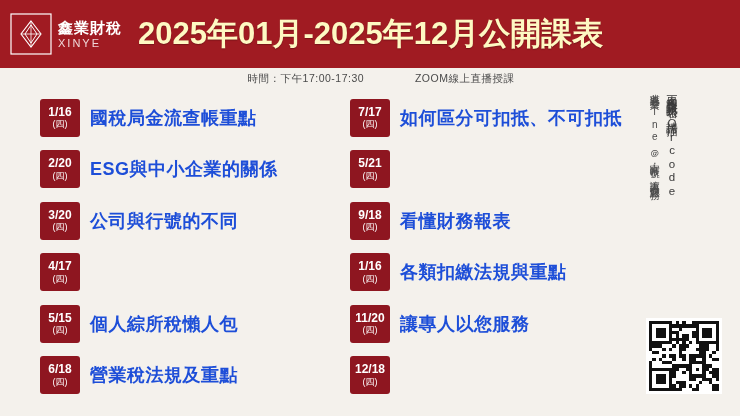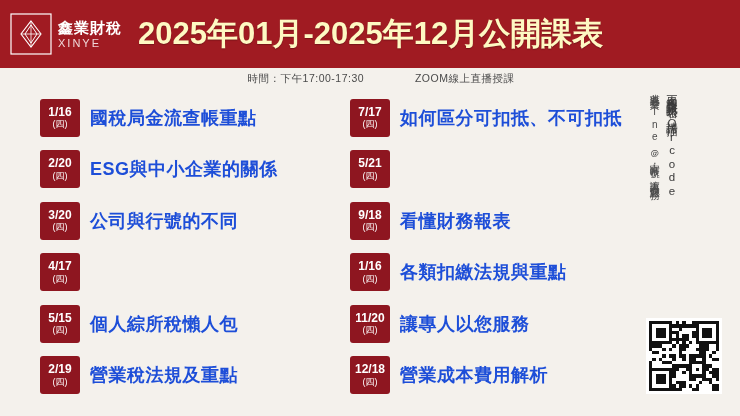--- a/index.html
+++ b/index.html
@@ -216,21 +216,21 @@
       </div>
       <div class="row">
         <div class="datebox">
           <span class="d1">5/15</span>
           <span class="d2">(四)</span>
         </div>
         <div class="course-title">個人綜所稅懶人包</div>
       </div>
       <div class="row">
         <div class="datebox">
-          <span class="d1">2/19</span>
+          <span class="d1">6/18</span>
           <span class="d2">(四)</span>
         </div>
         <div class="course-title">營業稅法規及重點</div>
       </div>
     </div>
 
     <div class="col">
       <div class="row">
         <div class="datebox">
           <span class="d1">7/17</span>
@@ -263,21 +263,20 @@
           <span class="d1">11/20</span>
           <span class="d2">(四)</span>
         </div>
         <div class="course-title">讓專人以您服務</div>
       </div>
       <div class="row">
         <div class="datebox">
           <span class="d1">12/18</span>
           <span class="d2">(四)</span>
         </div>
-        <div class="course-title">營業成本費用解析</div>
       </div>
     </div>
 
   </div>
 
   <div class="vnote">
     <div class="vline">更多課程資訊與報名，請掃描Qrcode</div>
     <div class="vline small">或透過營業Line＠官方帳號，讓專人以您服務</div>
   </div>
 

